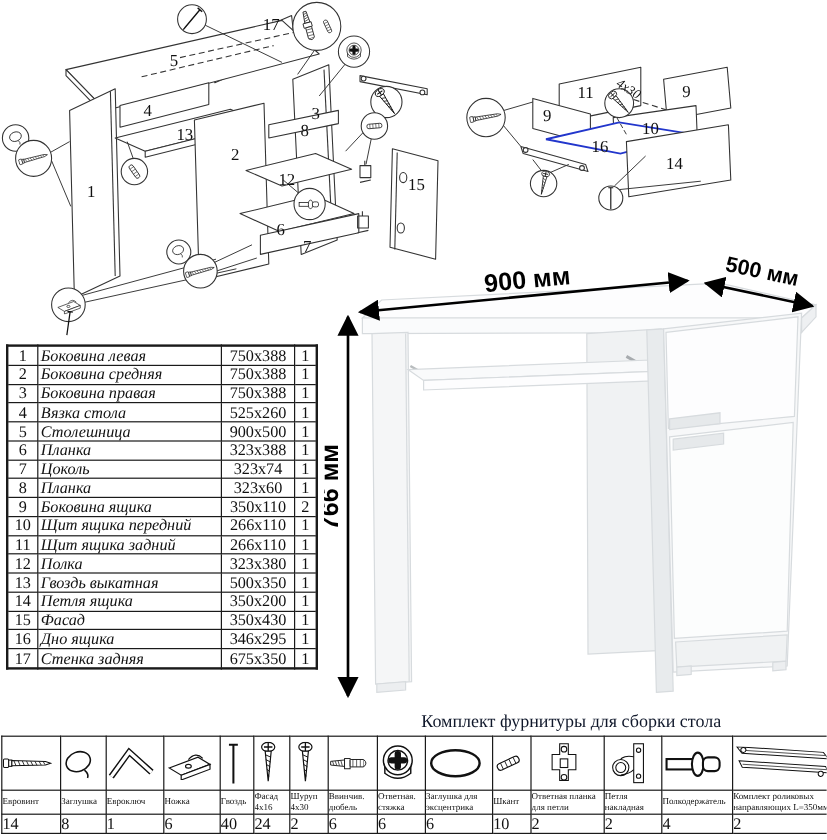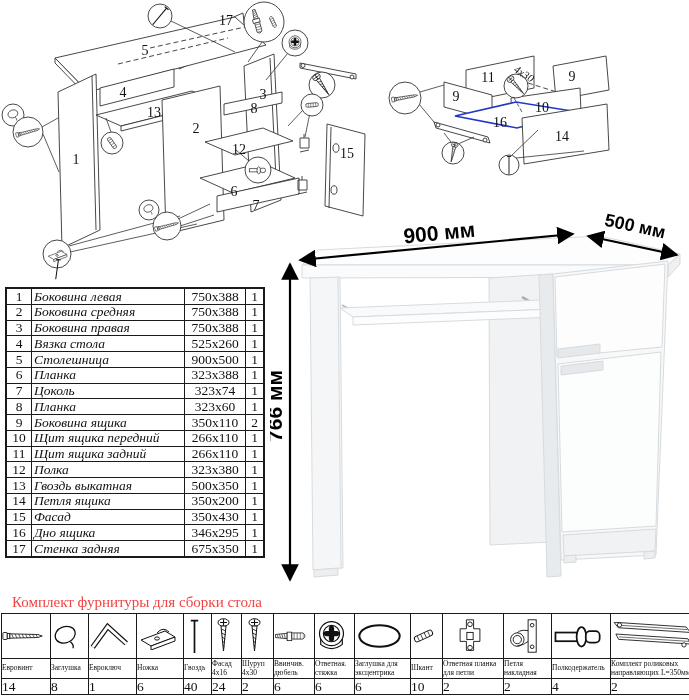--- a/index.html
+++ b/index.html
@@ -16,21 +16,21 @@
   #drawer-exploded{position:absolute;left:388px;top:38px;}
   #desk-render{position:absolute;left:270px;top:210px;}
   #parts-table{position:absolute;left:5px;top:287px;border-collapse:collapse;
                border:2px solid #1a1a1a;font-size:13.5px;color:#111;}
   #parts-table td{border:1px solid #1a1a1a;padding:0 2px;height:14.75px;line-height:1;}
   #parts-table td.c-num{width:20px;text-align:center;}
   #parts-table td.c-name{width:148px;font-style:italic;}
   #parts-table td.c-size{width:56px;text-align:center;margin-left:31px;}
   #parts-table td.c-qty{width:13px;text-align:center;}
   #hw-wrap{position:absolute;left:0;top:594px;width:689px;}
-  #hw-title{font:15px "Liberation Serif",serif;color:#ef4444;width:600px;text-align:left;margin:0 0 2px 12px;}
+  #hw-title{font:15px "Liberation Serif",serif;color:#0f172a;width:600px;text-align:right;margin:0 0 2px 1px;}
   #hw-table{border-collapse:collapse;table-layout:fixed;width:688px;margin-left:1px;
             border:1.5px solid #1a1a1a;}
   #hw-table td{border:1px solid #1a1a1a;vertical-align:middle;padding:0;overflow:hidden;}
   #hw-table tr.ico td{height:44px;}
   #hw-table tr.nm td{height:19px;font:7.5px/1.15 "Liberation Serif",serif;color:#111;}
   #hw-table tr.qt td{height:15px;font:13.5px/1 "Liberation Serif",serif;color:#111;}
   .hw-ico{display:inline-block;vertical-align:middle;}
 </style>
 </head>
 <body>

